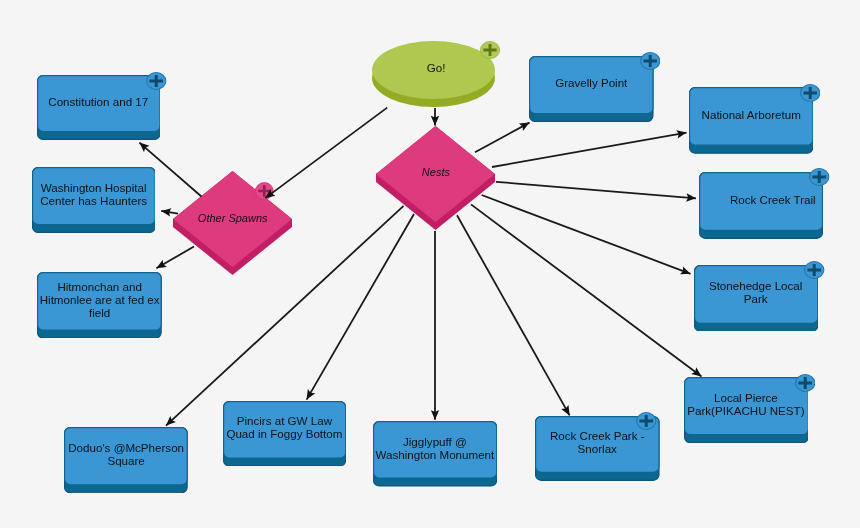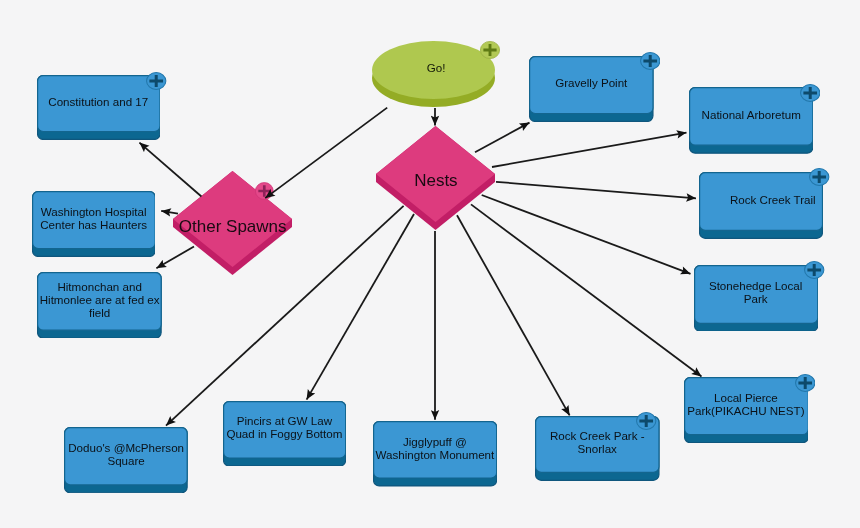--- a/index.html
+++ b/index.html
@@ -23,23 +23,23 @@
 
   .ellipse .ell-base{position:absolute;left:0;top:8px;width:100%;height:58.2px;
        border-radius:50%;background:#94ac25;}
   .ellipse .ell-face{position:absolute;left:0;top:0;width:100%;height:58.2px;
        border-radius:50%;background:#afc84f;}
   .ellipse .ell-lbl{position:absolute;left:0;top:0;width:100%;height:58.2px;
        display:flex;align-items:center;justify-content:center;
        font-size:11.6px;line-height:13px;color:#121808;transform:translate(2.6px,-1.7px);}
 
   .diamond svg{display:block;}
-  .diamond .dia-lbl{position:absolute;left:0;top:8px;width:100%;height:96px;
+  .diamond .dia-lbl{position:absolute;left:0;top:0;width:100%;height:96px;
        display:flex;align-items:center;justify-content:center;
-       font-size:17px;line-height:13px;color:#1a0a12;text-align:center;transform:translateY(-1.5px);}
+       font-size:11px;line-height:13px;color:#1a0a12;text-align:center;transform:translateY(-1.5px);font-style:italic;}
 </style>
 </head>
 <body>
 
 <div id="stage">
 
   <svg class="edges" viewBox="0 0 860 528">
     <defs>
       <marker id="ah" viewBox="0 0 11 9" refX="10.2" refY="4.5" markerWidth="11" markerHeight="9" markerUnits="userSpaceOnUse" orient="auto">
         <path d="M0.5 0.3 L10.2 4.5 L0.5 8.7 L2.3 4.5 Z" fill="#111111"></path>
@@ -121,21 +121,21 @@
           <div class="ln">Constitution and 17</div>
         </div>
       </div>
   </div>
   <div class="badge" style="left:146.45px;top:71.50px;width:20.45px;height:18px;">
     <svg viewBox="0 0 20.45 18" width="20.45" height="18">
       <ellipse cx="10.22" cy="9" rx="9.65" ry="8.45" fill="#3b97d3" stroke="#2277ab" stroke-width="1.05"></ellipse>
       <path d="M10.22 3.1 V14.9 M3.4 9 H17.05" stroke="#0d4a6b" stroke-width="3"></path>
     </svg>
   </div>
-  <div class="node rect" style="left:31.8px;top:167.0px;width:123.7px;height:66.0px;margin-top:24px;">
+  <div class="node rect" style="left:31.8px;top:167.0px;width:123.7px;height:66.0px;">
     <svg class="shp" width="123.7" height="66.0" viewBox="0 0 123.7 66.0">
       <rect x="0.55" y="0.55" width="122.60" height="64.90" rx="5.6" ry="5.6" fill="#0c6791" stroke="#0f567d" stroke-width="1.2"></rect>
       <path d="M0.6 6.2 a5.6 5.6 0 0 1 5.6 -5.6 h111.40 a5.6 5.6 0 0 1 5.6 5.6 v45.70 a5.6 5.6 0 0 1 -5.6 5.6 h-111.40 a5.6 5.6 0 0 1 -5.6 -5.6 Z" fill="#3b97d3" stroke="#13658f" stroke-width="1.2"></path>
     </svg>
     <div class="lbl" style="top:0;height:58.0px;">
         <div>
           <div class="ln">Washington Hospital</div>
           <div class="ln">Center has Haunters</div>
         </div>
       </div>

